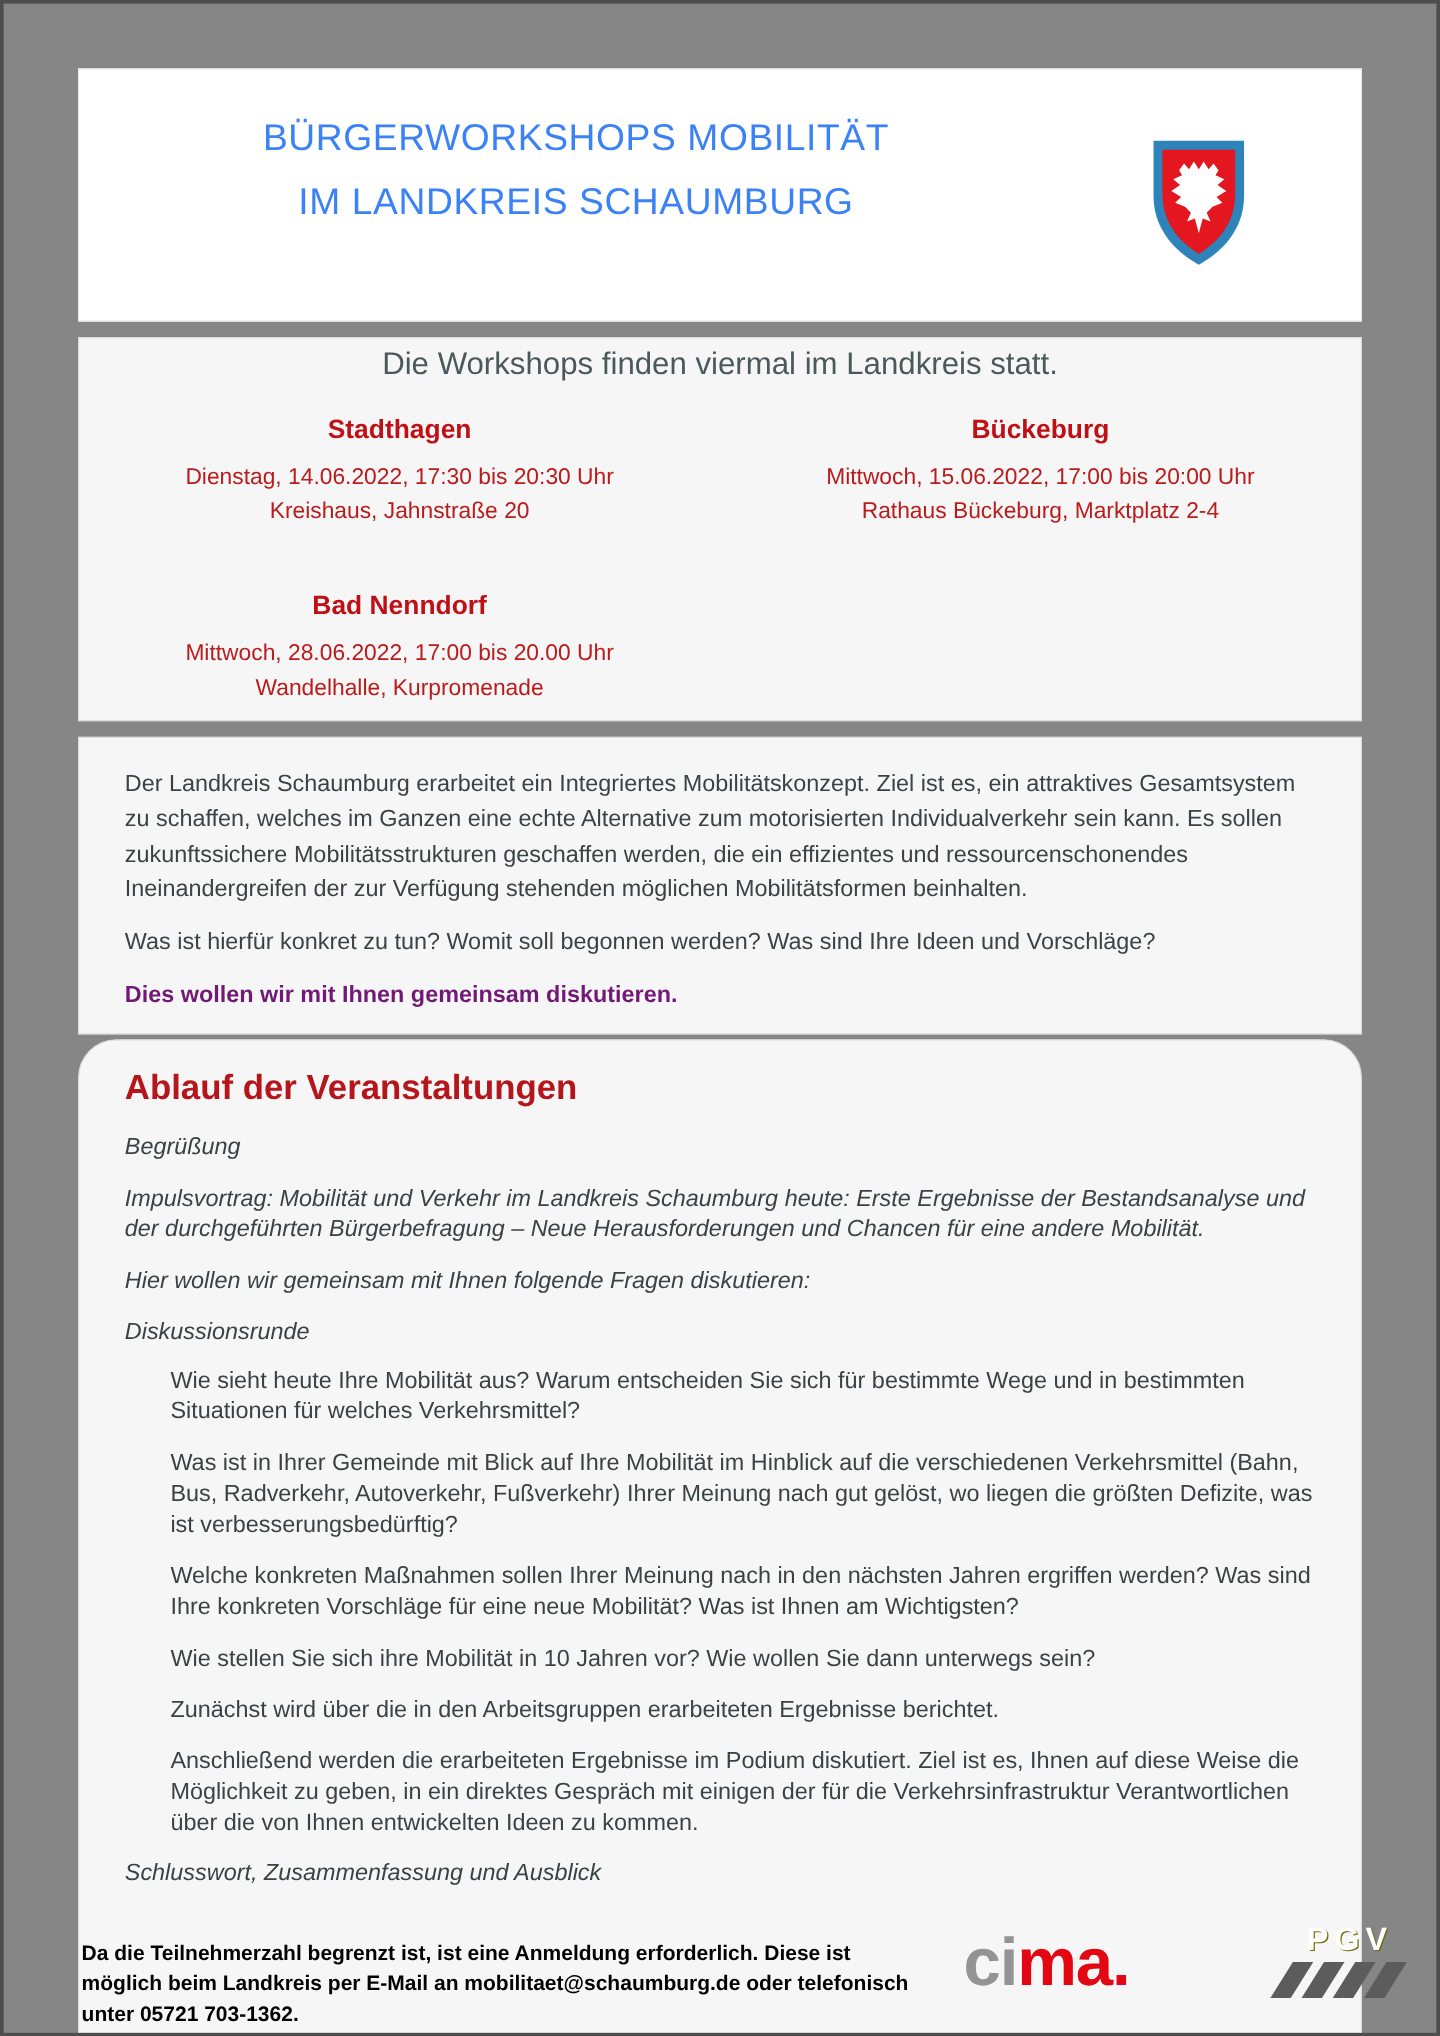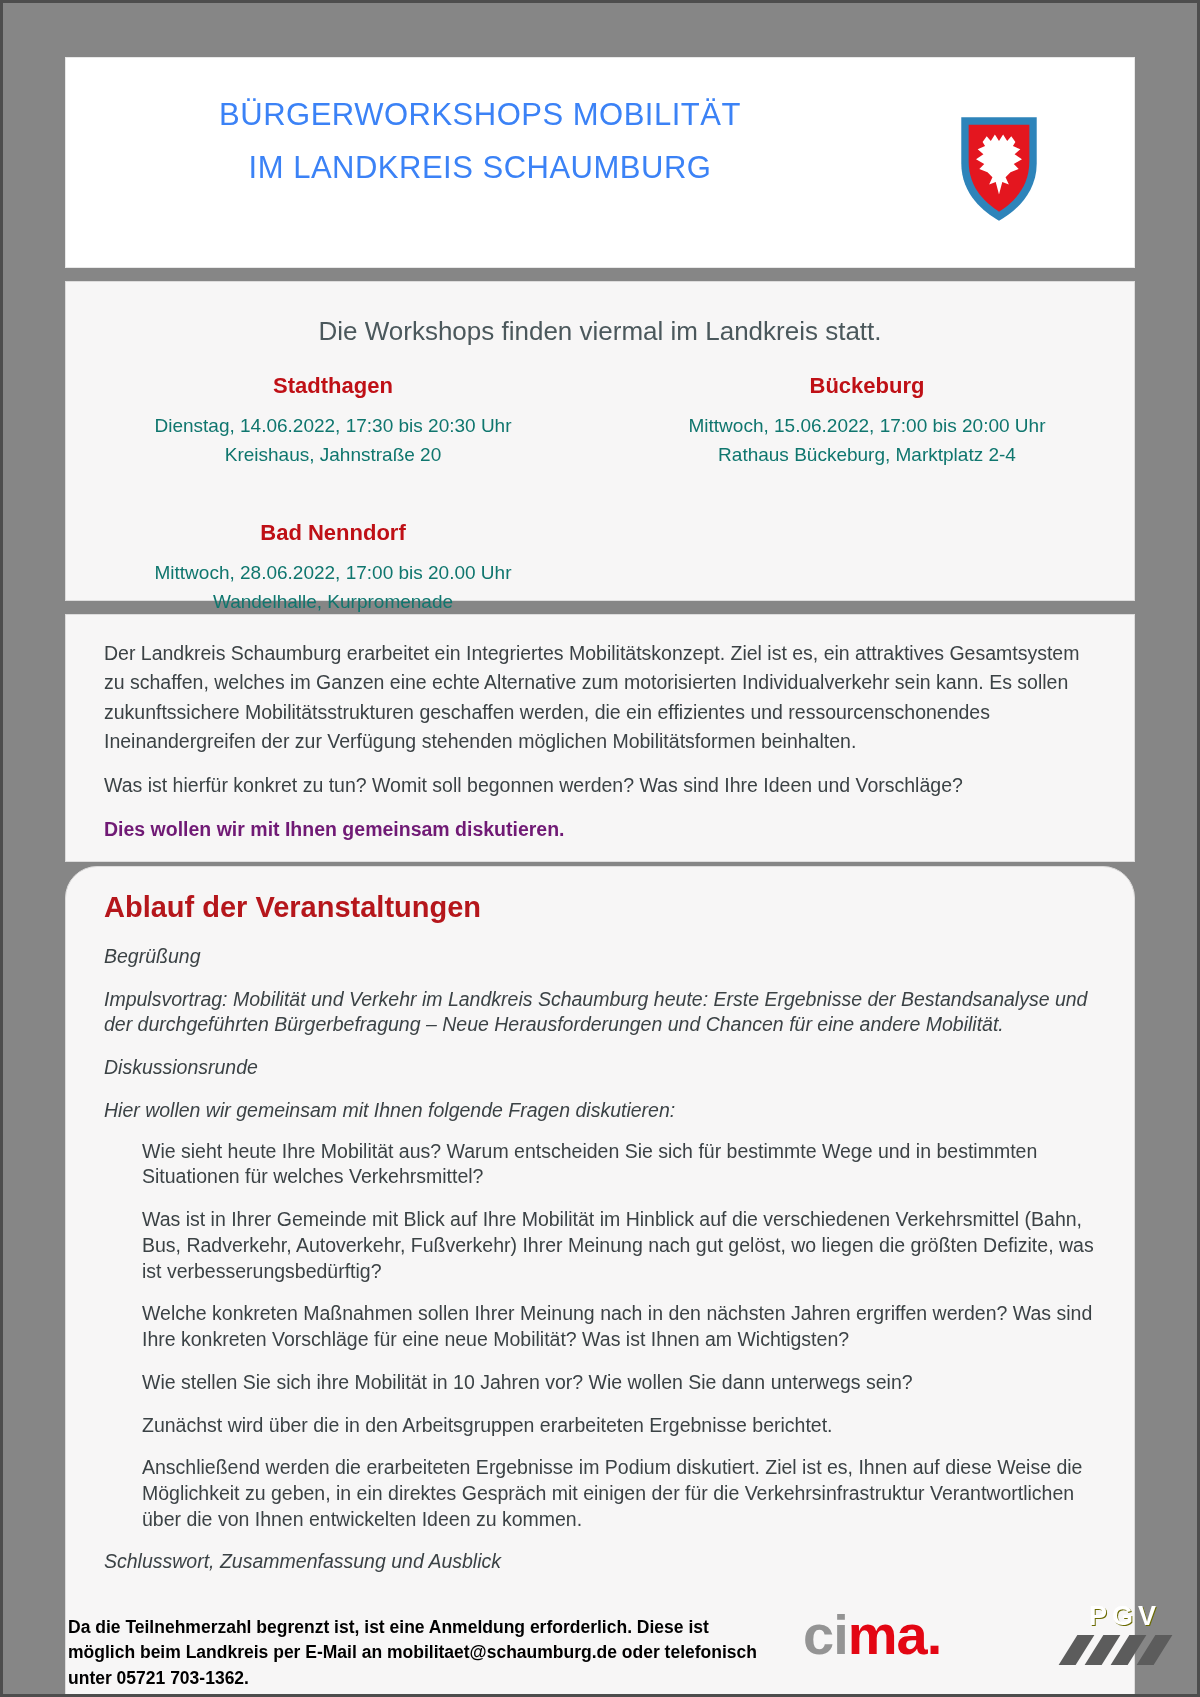--- a/index.html
+++ b/index.html
@@ -34,21 +34,21 @@
     font-size:31px;
     letter-spacing:0.5px;
     line-height:1.72;
     white-space:nowrap;
   }
   .crest{position:absolute;right:94px;top:36px;width:82px;height:150px;}
   
   .panel.workshops{
     margin-top:13px;
     height:320px;
-    padding-top:34px;
+    padding-top:6px;
   }
   .workshops-intro{
     text-align:center;
     font-size:26px;
     color:#4b585c;
     margin:0 0 6px 0;
   }
   .events-grid{
     display:grid;
     grid-template-columns:1fr 1fr;
@@ -56,21 +56,21 @@
     margin-top:26px;
   }
   .event{text-align:center;}
   .event .city{
     color:#bf1016;
     font-weight:bold;
     font-size:22px;
     margin:0 0 12px 0;
   }
   .event .line{
-    color:#0f766e;
+    color:#b91c1c;
     font-size:19px;
     line-height:1.55;
     margin:0;
   }
   
   .panel.concept{
     margin-top:13px;
     height:248px;
     padding:24px 38px;
     font-size:19.5px;
@@ -210,22 +210,22 @@
   <p>Was ist hierfür konkret zu tun? Womit soll begonnen werden? Was sind Ihre Ideen und Vorschläge?</p>
   <p class="highlight">Dies wollen wir mit Ihnen gemeinsam diskutieren.</p>
 </section>
 
 <section class="panel agenda">
   <h1 class="agenda-heading">Ablauf der Veranstaltungen</h1>
   <div class="agenda-list">
 
   <p class="topic">Begrüßung</p>
       <p class="topic">Impulsvortrag: Mobilität und Verkehr im Landkreis Schaumburg heute: Erste Ergebnisse der Bestandsanalyse und der durchgeführten Bürgerbefragung – Neue Herausforderungen und Chancen für eine andere Mobilität.</p>
+      <p class="topic">Hier wollen wir gemeinsam mit Ihnen folgende Fragen diskutieren:</p>
       <p class="topic">Diskussionsrunde</p>
-      <p class="topic">Hier wollen wir gemeinsam mit Ihnen folgende Fragen diskutieren:</p>
       <p class="detail">Wie sieht heute Ihre Mobilität aus? Warum entscheiden Sie sich für bestimmte Wege und in bestimmten Situationen für welches Verkehrsmittel?</p>
       <p class="detail">Was ist in Ihrer Gemeinde mit Blick auf Ihre Mobilität im Hinblick auf die verschiedenen Verkehrsmittel (Bahn, Bus, Radverkehr, Autoverkehr, Fußverkehr) Ihrer Meinung nach gut gelöst, wo liegen die größten Defizite, was ist verbesserungsbedürftig?</p>
       <p class="detail">Welche konkreten Maßnahmen sollen Ihrer Meinung nach in den nächsten Jahren ergriffen werden? Was sind Ihre konkreten Vorschläge für eine neue Mobilität? Was ist Ihnen am Wichtigsten?</p>
       <p class="detail">Wie stellen Sie sich ihre Mobilität in 10 Jahren vor? Wie wollen Sie dann unterwegs sein?</p>
       <p class="detail">Zunächst wird über die in den Arbeitsgruppen erarbeiteten Ergebnisse berichtet.</p>
       <p class="detail">Anschließend werden die erarbeiteten Ergebnisse im Podium diskutiert. Ziel ist es, Ihnen auf diese Weise die Möglichkeit zu geben, in ein direktes Gespräch mit einigen der für die Verkehrsinfrastruktur Verantwortlichen über die von Ihnen entwickelten Ideen zu kommen.</p>
       <p class="topic">Schlusswort, Zusammenfassung und Ausblick</p>
     </div>
 </section>
 

